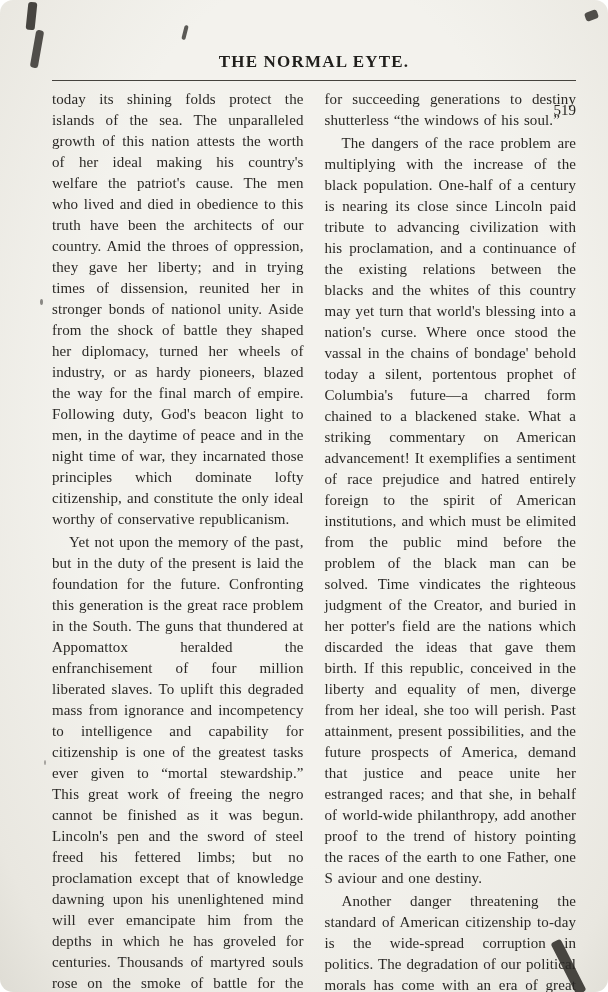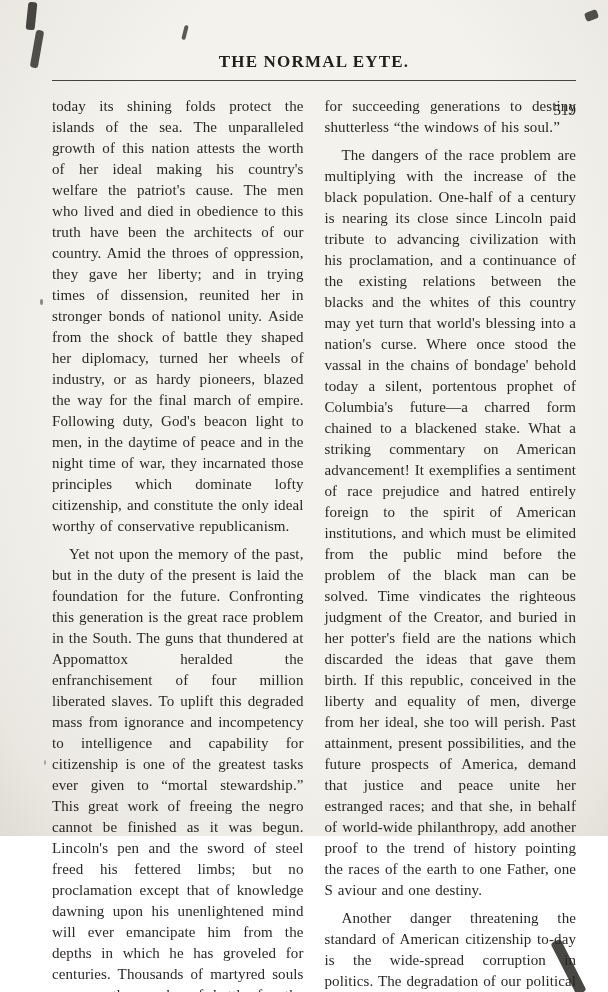--- a/index.html
+++ b/index.html
@@ -6,24 +6,25 @@
     margin: 0;
     padding: 0;
     width: 608px;
     height: 992px;
     overflow: hidden;
     font-family: "Liberation Serif", "DejaVu Serif", serif;
   }
   .scan-page {
     position: relative;
     width: 608px;
-    height: 836px;
+    height: 992px;
     background:
       radial-gradient(ellipse at 52% 42%, #f3f2ed 55%, #e9e7e0 88%, #dedcd4 100%);
     color: #2a2825;
+    border-radius: 13px;
   }
   
   .artifact {
     position: absolute;
     background: #35332f;
     border-radius: 3px;
   }
   .a1 { left: 27px; top: 2px;  width: 9px;  height: 28px; transform: rotate(6deg);  opacity: .9; }
   .a2 { left: 33px; top: 30px; width: 8px;  height: 38px; transform: rotate(10deg); opacity: .85; }
   .a3 { left: 183px; top: 25px; width: 4px; height: 15px; transform: rotate(14deg); opacity: .8; }
@@ -70,21 +71,21 @@
   }
   .col {
     flex: 1 1 0;
     font-size: 15px;
     line-height: 21px;
     text-align: justify;
     letter-spacing: 0.1px;
     word-spacing: 1px;
   }
   .col p {
-    margin: 7px 0 2px 0;
+    margin: 0 0 2px 0;
     text-indent: 17px;
   }
   .col p.no-indent {
     text-indent: 0;
   }
 </style>
 </head>
 <body>
 
 <div class="scan-page">

